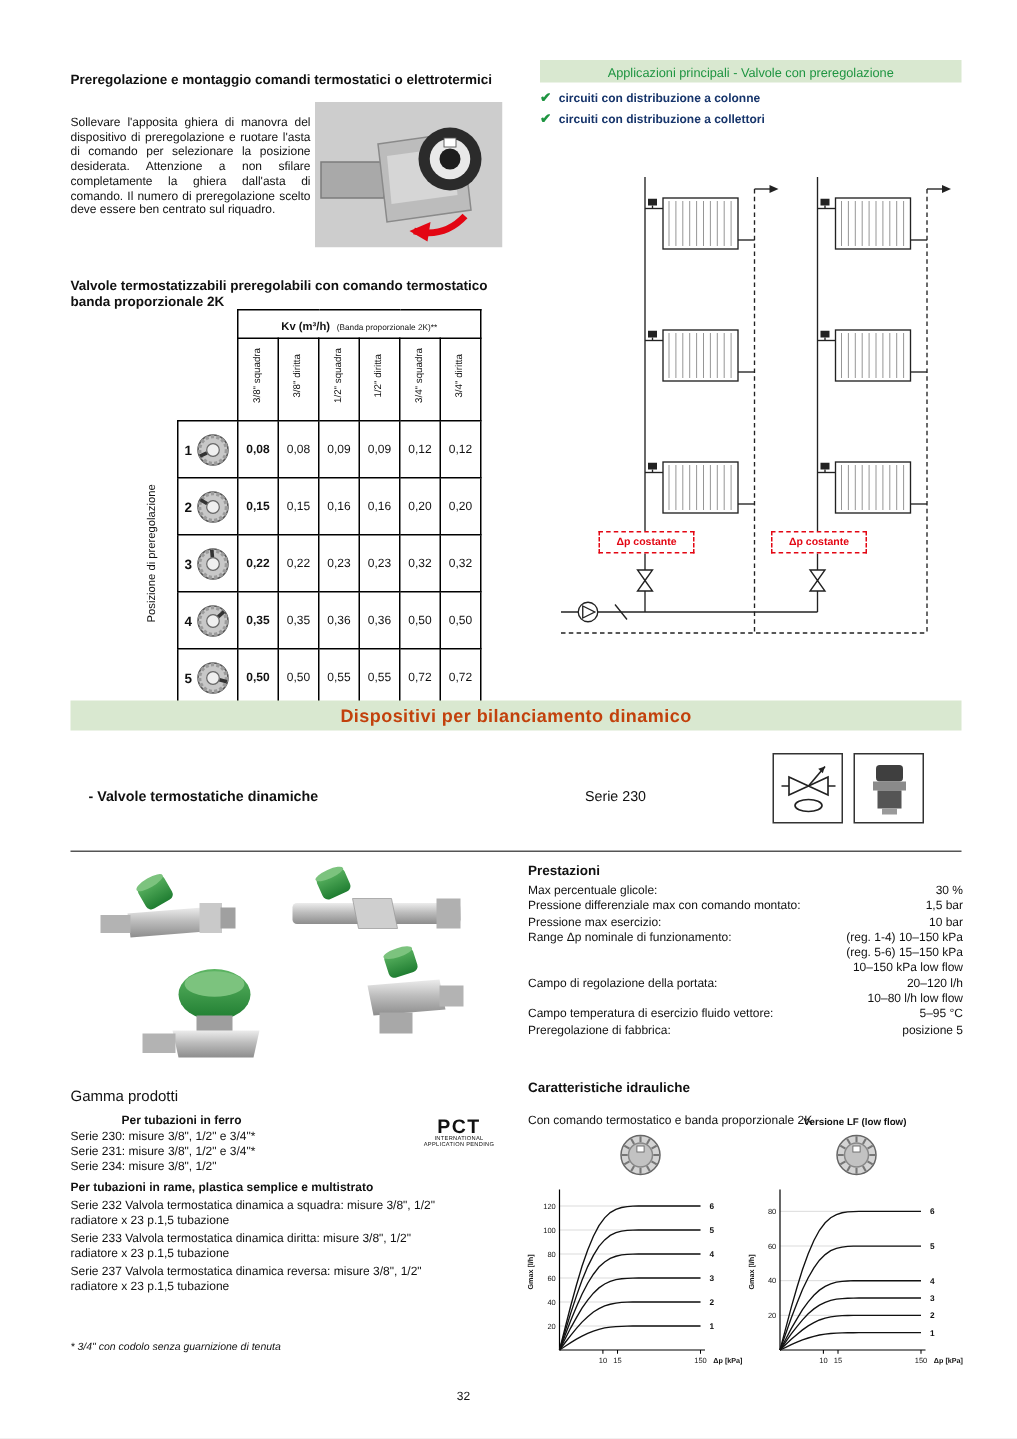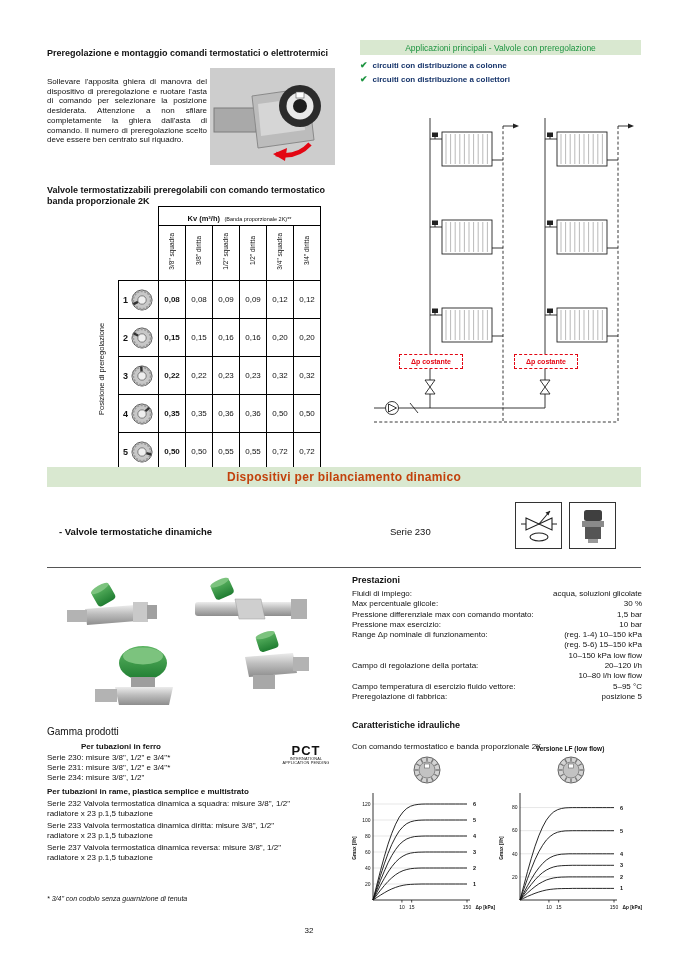--- a/index.html
+++ b/index.html
@@ -456,24 +456,20 @@
     </div>
   <div class="footnote">* 3/4" con codolo senza guarnizione di tenuta</div>
   <div class="pct">
     <div class="pct-title">PCT</div>
     <div class="pct-sub">INTERNATIONAL APPLICATION PENDING</div>
   </div>
 
   <div class="prest-heading">Prestazioni</div>
   <div class="specs" id="specs">
       <div class="spec-row">
-        <span class="spec-label">Fluidi di impiego:</span>
-        <span class="spec-value">acqua, soluzioni glicolate</span>
-      </div>
-      <div class="spec-row">
         <span class="spec-label">Max percentuale glicole:</span>
         <span class="spec-value">30 %</span>
       </div>
       <div class="spec-row">
         <span class="spec-label">Pressione differenziale max con comando montato:</span>
         <span class="spec-value">1,5 bar</span>
       </div>
       <div class="spec-row">
         <span class="spec-label">Pressione max esercizio:</span>
         <span class="spec-value">10 bar</span>

